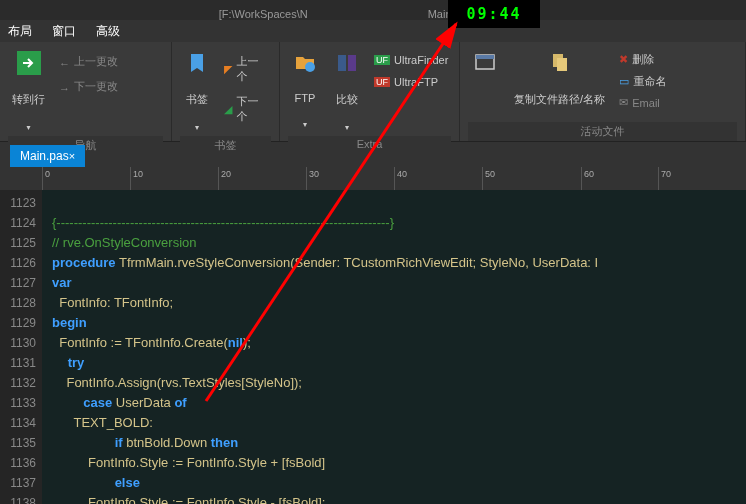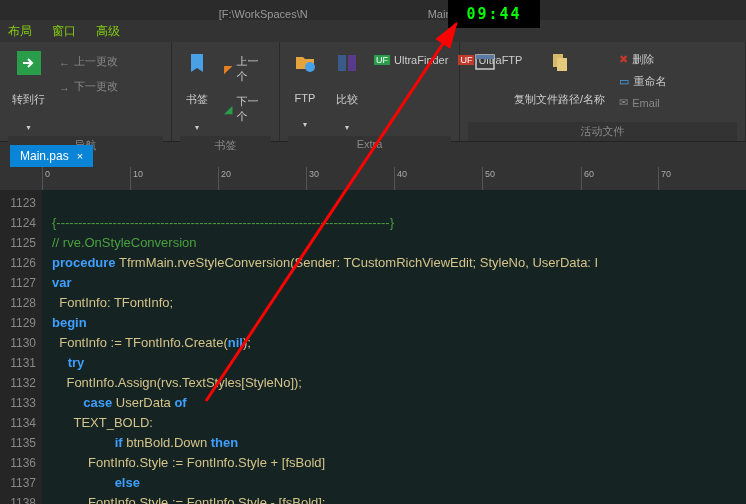--- a/index.html
+++ b/index.html
@@ -1,30 +1,30 @@
 <!DOCTYPE html>
 <html><head>
 <meta charset="utf-8">
 <style>
 *{margin:0;padding:0;box-sizing:border-box;font-family:"Microsoft YaHei",Arial,sans-serif}
 body{background:#3a3a3a;color:#ccc;font-size:12px;overflow:hidden;width:746px;height:504px;position:relative}
 .titlebar{height:20px;background:#2b2b2b;color:#999;display:flex;align-items:flex-end;justify-content:center;font-size:11px}
 .clock{position:absolute;top:0;left:448px;width:92px;height:28px;background:#000;color:#0f0;font-family:monospace;font-size:15px;letter-spacing:2px;display:flex;align-items:center;justify-content:center;font-weight:bold;z-index:5}
-.menubar{height:22px;background:#333;display:flex;align-items:center;padding:0 8px;gap:20px;color:#84cc16;font-size:12px}
+.menubar{height:22px;background:#333;display:flex;align-items:center;padding:0 8px;gap:20px;color:#ffffff;font-size:12px}
 .menubar span{cursor:default}
 .ribbon{height:100px;background:#3a3a3a;display:flex;border-bottom:1px solid #222}
 .rgroup{border-right:1px solid #2a2a2a;display:flex;flex-direction:column;justify-content:space-between;padding:4px 8px 0}
 .rgroup-content{display:flex;gap:8px;flex:1;align-items:flex-start}
 .rgroup-label{text-align:center;color:#888;font-size:11px;padding:2px 0;background:#333}
 .big-btn{display:flex;flex-direction:column;align-items:center;gap:16px;padding:4px;color:#ccc;font-size:11px}
 .big-btn .ic{width:26px;height:26px;display:flex;align-items:center;justify-content:center}
 .small-btn{display:flex;align-items:center;gap:4px;color:#888;font-size:11px;padding:2px}
 .small-btn.active{color:#ccc}
 .tabstrip{height:25px;background:#333;display:flex;align-items:flex-end;padding-left:10px}
-.tab{background:#0a84d6;color:#fff;padding:4px 10px;font-size:12px;display:flex;align-items:center;gap:8px}
+.tab{background:#0a84d6;color:#fff;padding:4px 10px;font-size:12px;display:flex;align-items:center;}
 .tab .x{font-size:11px}
 .ruler{height:23px;background:#333;display:flex;position:relative;color:#aaa;font-size:9px;padding-left:42px}
 .ruler-inner{position:relative;flex:1}
 .ruler-tick{position:absolute;top:0;height:23px;border-left:1px solid #555;padding-left:2px;padding-top:2px}
 .editor{display:flex;background:#1e2b2b;height:340px}
 .gutter{width:42px;background:#252525;color:#888;text-align:right;padding-right:6px;font-family:Consolas,monospace;font-size:12px;line-height:20px;padding-top:3px}
 .code{flex:1;font-family:Consolas,monospace;font-size:13px;line-height:20px;padding:3px 0 0 10px;background:#152323;color:#d4c48a;white-space:pre;overflow:hidden}
 .cm{color:#4aa03f}
 .kw{color:#3f9fff;font-weight:bold}
 .fn{color:#d4c48a}
@@ -114,21 +114,21 @@
       <div class="big-btn">
         <div class="ic">
             <svg viewBox="0 0 24 24">
               <rect x="3" y="4" width="8" height="16" fill="#3a5a8a"></rect>
               <rect x="13" y="4" width="8" height="16" fill="#5a3a8a"></rect>
             </svg>
           </div>
         <span>比较</span>
         <span style="font-size:8px">▾</span>
       </div>
-      <div style="display:flex;gap:6px;padding-top:6px">
+      <div style="display:flex;flex-direction:column;gap:6px;padding-top:6px">
         <div class="small-btn active">
             <span style="background:#2a9d4a;color:#fff;padding:0 2px;font-size:9px">UF</span>
             <span>UltraFinder</span>
           </div>
         <div class="small-btn active">
             <span style="background:#c0392b;color:#fff;padding:0 2px;font-size:9px">UF</span>
             <span>UltraFTP</span>
           </div>
       </div>
     </div>

